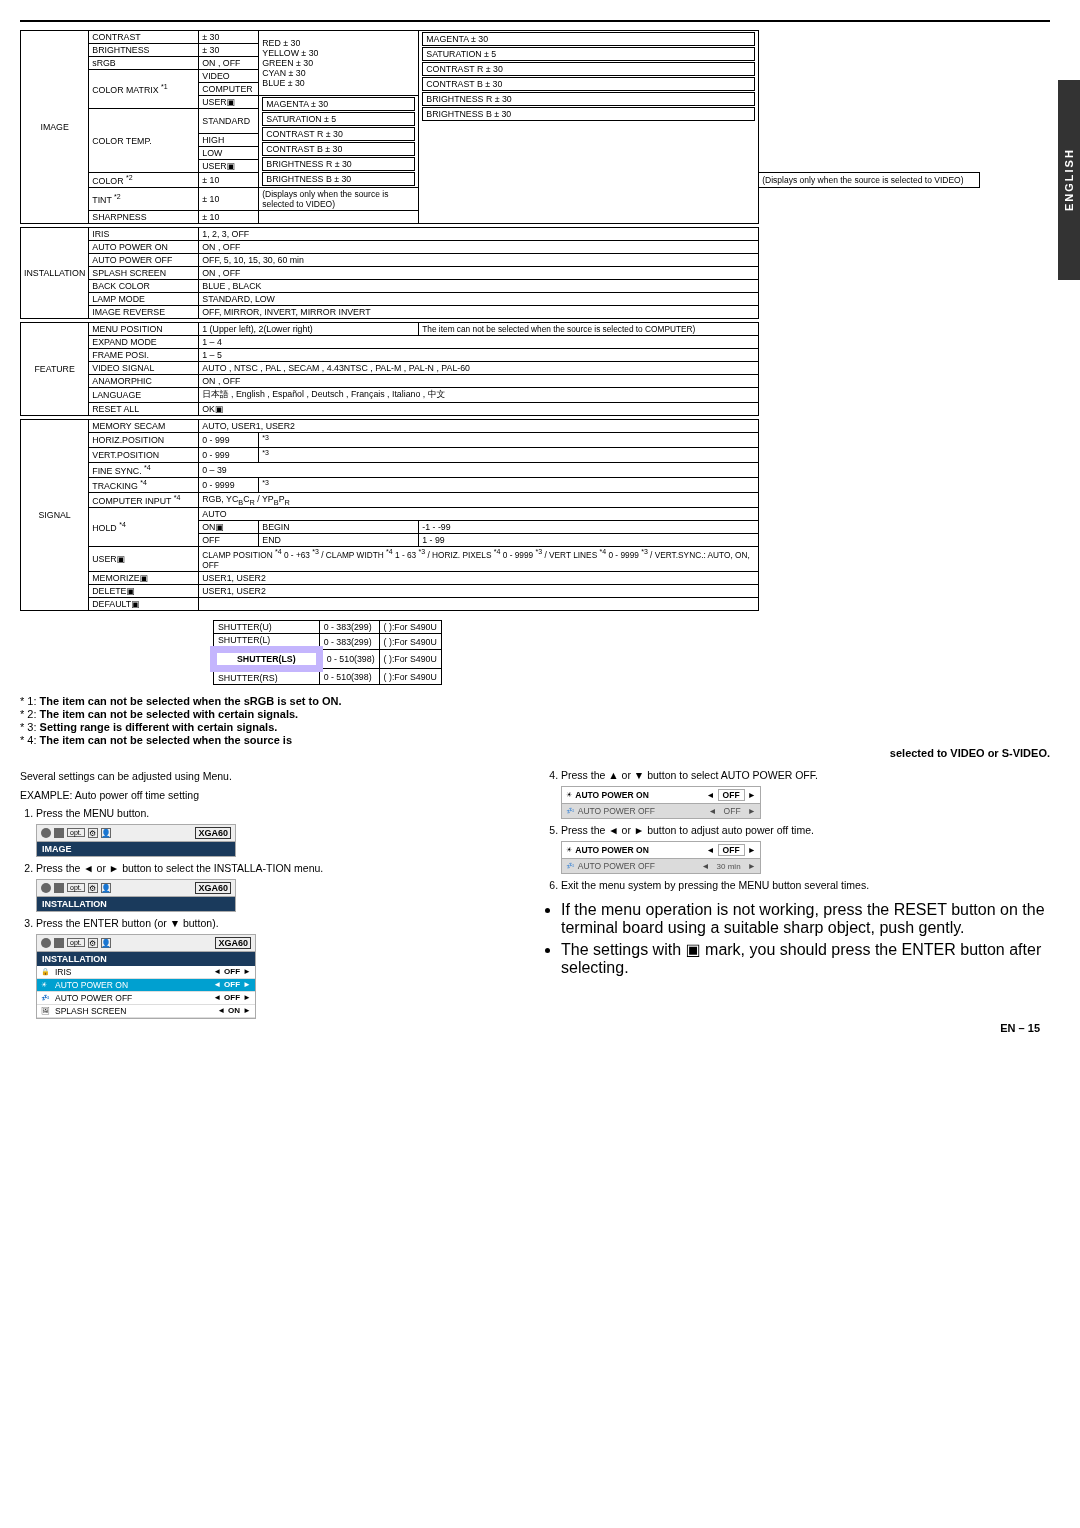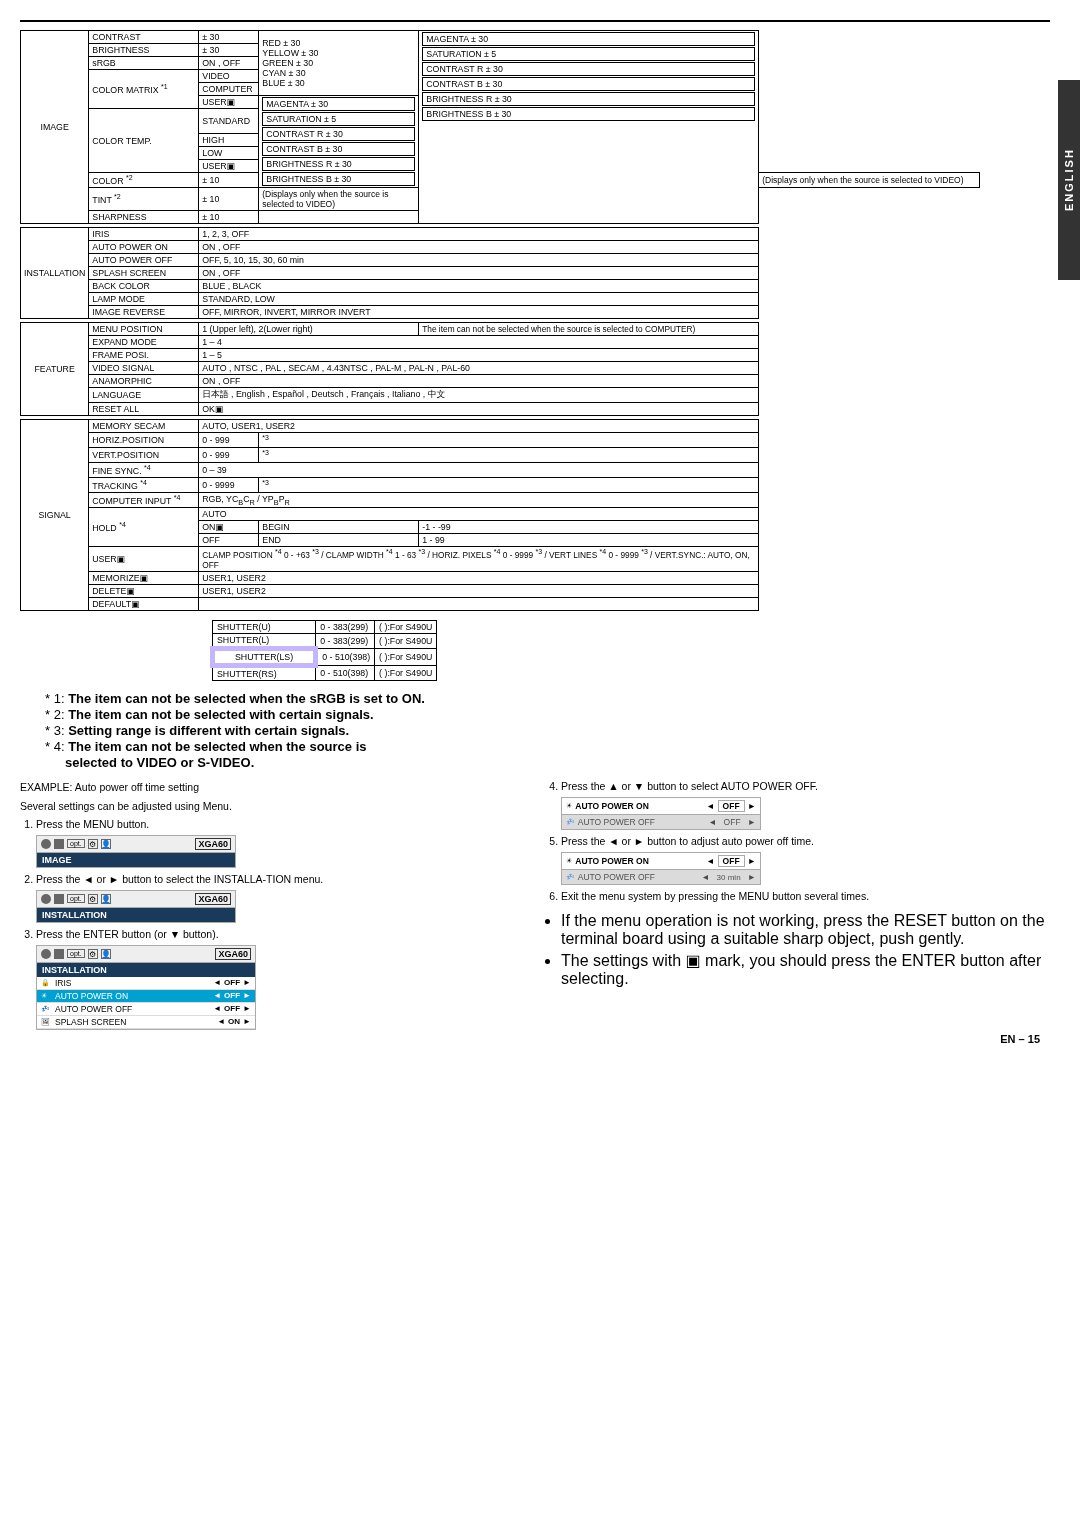--- a/index.html
+++ b/index.html
@@ -54,22 +54,21 @@
     .main-cat {
       border: 1px solid #000;
       font-weight: normal;
       text-align: center;
       vertical-align: middle;
       padding: 2px 4px;
     }
     
     .footnotes {
       margin-top: 6px;
-      font-size: 13px;
-      margin-left: 25px;
+      font-size: 11px;
     }
     .footnotes p {
       margin-bottom: 1px;
     }
     
     .basic-op {
       margin-top: 10px;
     }
     .basic-op h2 {
       font-size: 15px;
@@ -419,49 +418,49 @@
           <td style="border:1px solid #000; padding:1px 4px;">SHUTTER(U)</td>
           <td style="border:1px solid #000; padding:1px 4px;">0 - 383(299)</td>
           <td style="border:1px solid #000; padding:1px 4px;">( ):For S490U</td>
         </tr>
         <tr>
           <td style="border:1px solid #000; padding:1px 4px;">SHUTTER(L)</td>
           <td style="border:1px solid #000; padding:1px 4px;">0 - 383(299)</td>
           <td style="border:1px solid #000; padding:1px 4px;">( ):For S490U</td>
         </tr>
         <tr>
-          <td style="border:5px solid #c4b5fd; padding:1px 20px;">SHUTTER(LS)</td>
+          <td style="border:7px solid #c4b5fd; padding:1px 20px;font-weight:bold;">SHUTTER(LS)</td>
           <td style="border:1px solid #000; padding:1px 4px;">0 - 510(398)</td>
           <td style="border:1px solid #000; padding:1px 4px;">( ):For S490U</td>
         </tr>
         <tr>
           <td style="border:1px solid #000; padding:1px 4px;">SHUTTER(RS)</td>
           <td style="border:1px solid #000; padding:1px 4px;">0 - 510(398)</td>
           <td style="border:1px solid #000; padding:1px 4px;">( ):For S490U</td>
         </tr>
       </tbody>
         </table>
     </div>
   </div>
 
   <div class="footnotes">
     <p>* 1: <b>The item can not be selected when the sRGB is set to ON.</b></p>
     <p>* 2: <b>The item can not be selected with certain signals.</b></p>
     <p>* 3: <b>Setting range is different with certain signals.</b></p>
     <p>* 4: <b>The item can not be selected when the source is</b></p>
-    <p style="margin-left:20px;"><b>selected to VIDEO or S-VIDEO.</b></p>
+    <p style="margin-left:20px;text-align:right;"><b>selected to VIDEO or S-VIDEO.</b></p>
   </div>
 
   <div class="basic-op">
 
     <div class="two-col">
 
       <div class="col-left">
+        <p>Several settings can be adjusted using Menu.</p>
         <p>EXAMPLE: Auto power off time setting</p>
-        <p>Several settings can be adjusted using Menu.</p>
 
         <ol>
           <li>
             <span>Press the MENU button.</span>
             
             <div class="menu-display">
               <div class="menu-display-header">
                 <div style="display:flex; gap:3px; align-items:center;">
                   <span style="width:10px; height:10px; border-radius:50%; background:#666; display:inline-block;"></span>
                   <span style="width:10px; height:10px; background:#666; display:inline-block;"></span>

